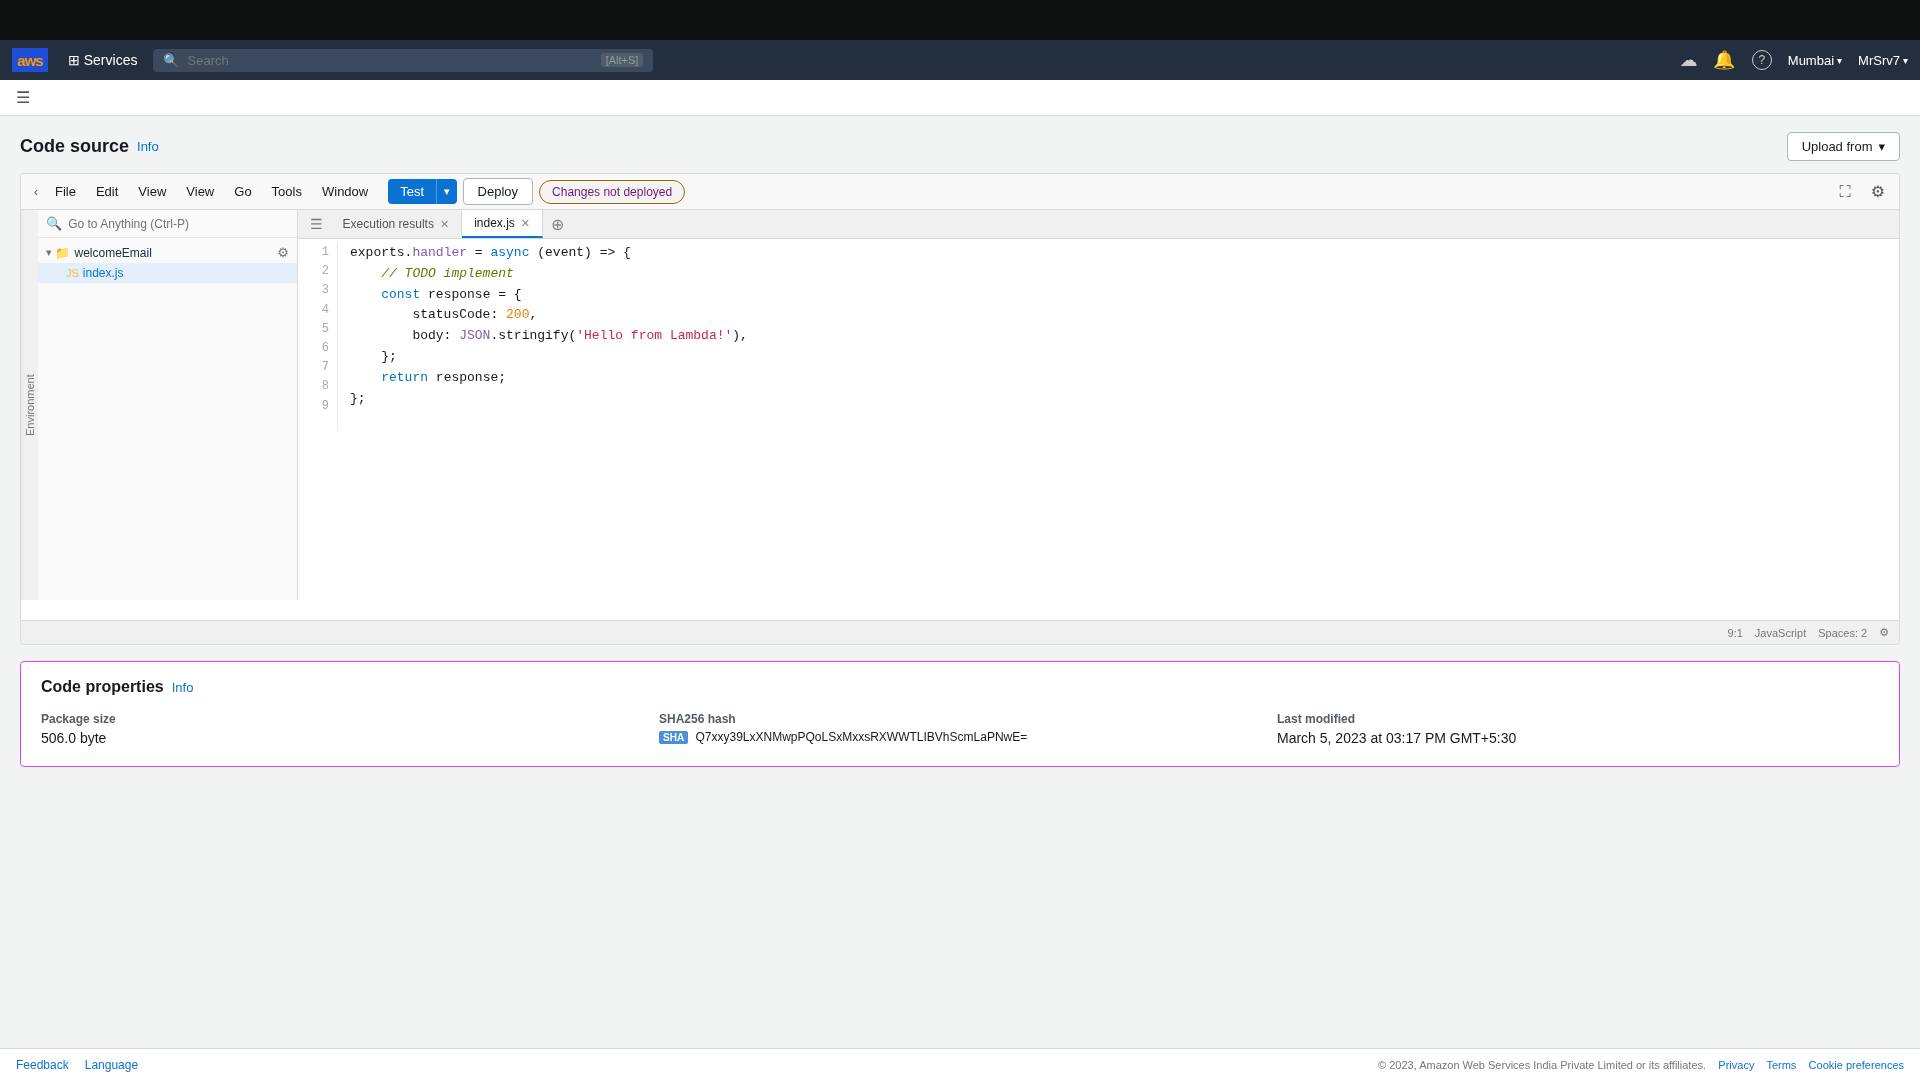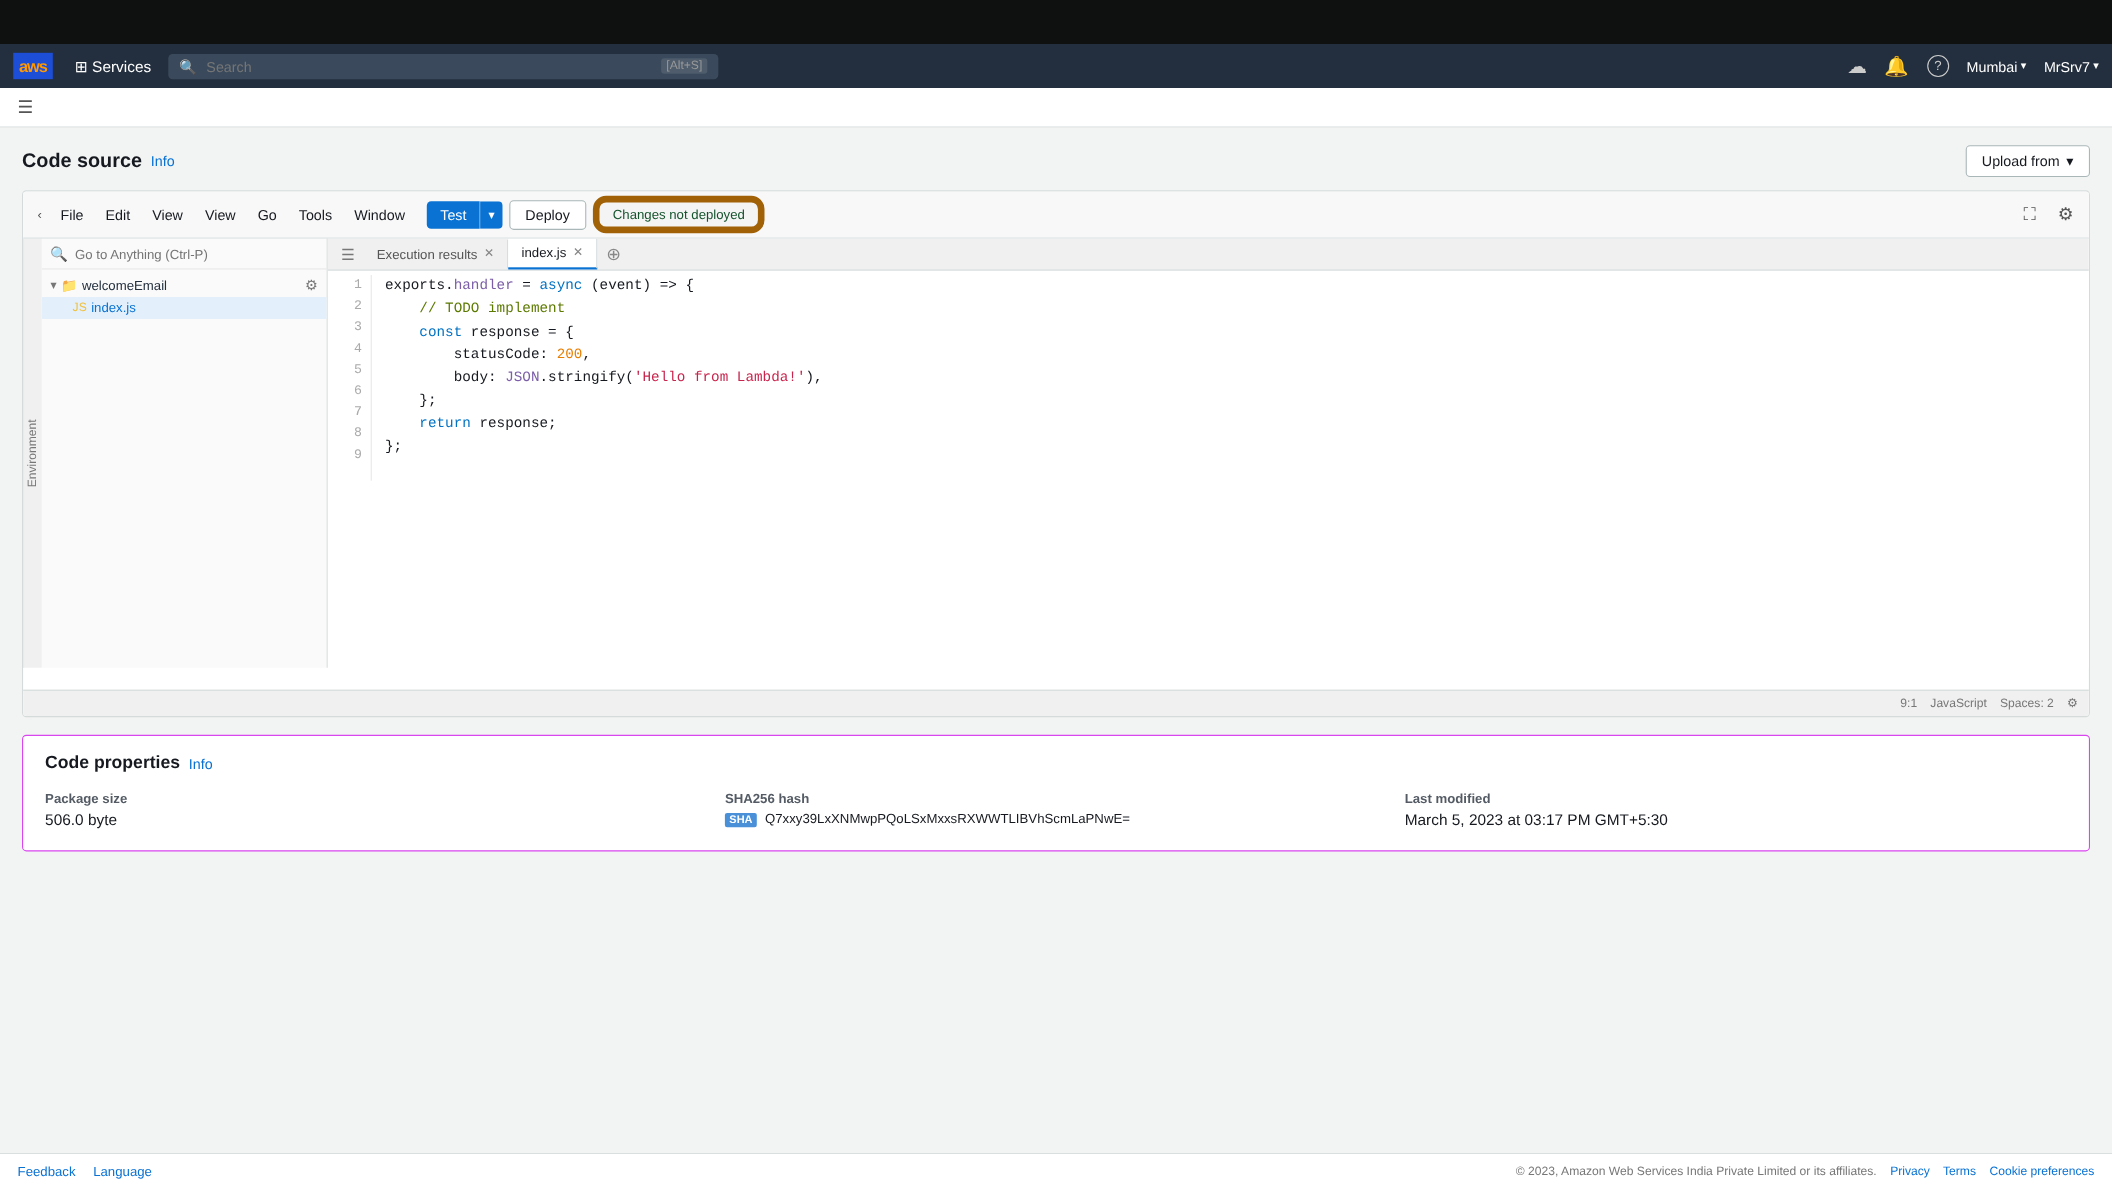--- a/index.html
+++ b/index.html
@@ -209,25 +209,25 @@
       background: #fff;
       border: 1px solid #aab7b8;
       border-radius: 4px;
       padding: 5px 14px;
       font-size: 13px;
       cursor: pointer;
       color: #16191f;
     }
     .badge-changes {
       background: #f4f4f4;
-      border: 6px solid #a16207;
+      border: 1px solid #a16207;
       border-radius: 12px;
       padding: 4px 12px;
       font-size: 12px;
-      color: #14532d;
+      color: #701a75;
     }
     .toolbar-right {
       margin-left: auto;
       display: flex;
       align-items: center;
       gap: 8px;
     }
     .icon-btn {
       background: none;
       border: none;
@@ -376,21 +376,21 @@
       padding: 0 12px;
     }
     .code-line {
       line-height: 1.6;
       white-space: pre;
     }
     .kw { color: #0072c3; }
     .fn { color: #7b5ea7; }
     .str { color: #c7254e; }
     .num { color: #e67e00; }
-    .cmt { color: #5c7a00; }
+    .cmt { color: #5c7a00; font-style: italic; }
     .var { color: #16191f; }
 
     
     .status-bar {
       background: #f0f0f0;
       border-top: 1px solid #d5dbdb;
       height: 24px;
       display: flex;
       align-items: center;
       justify-content: flex-end;

